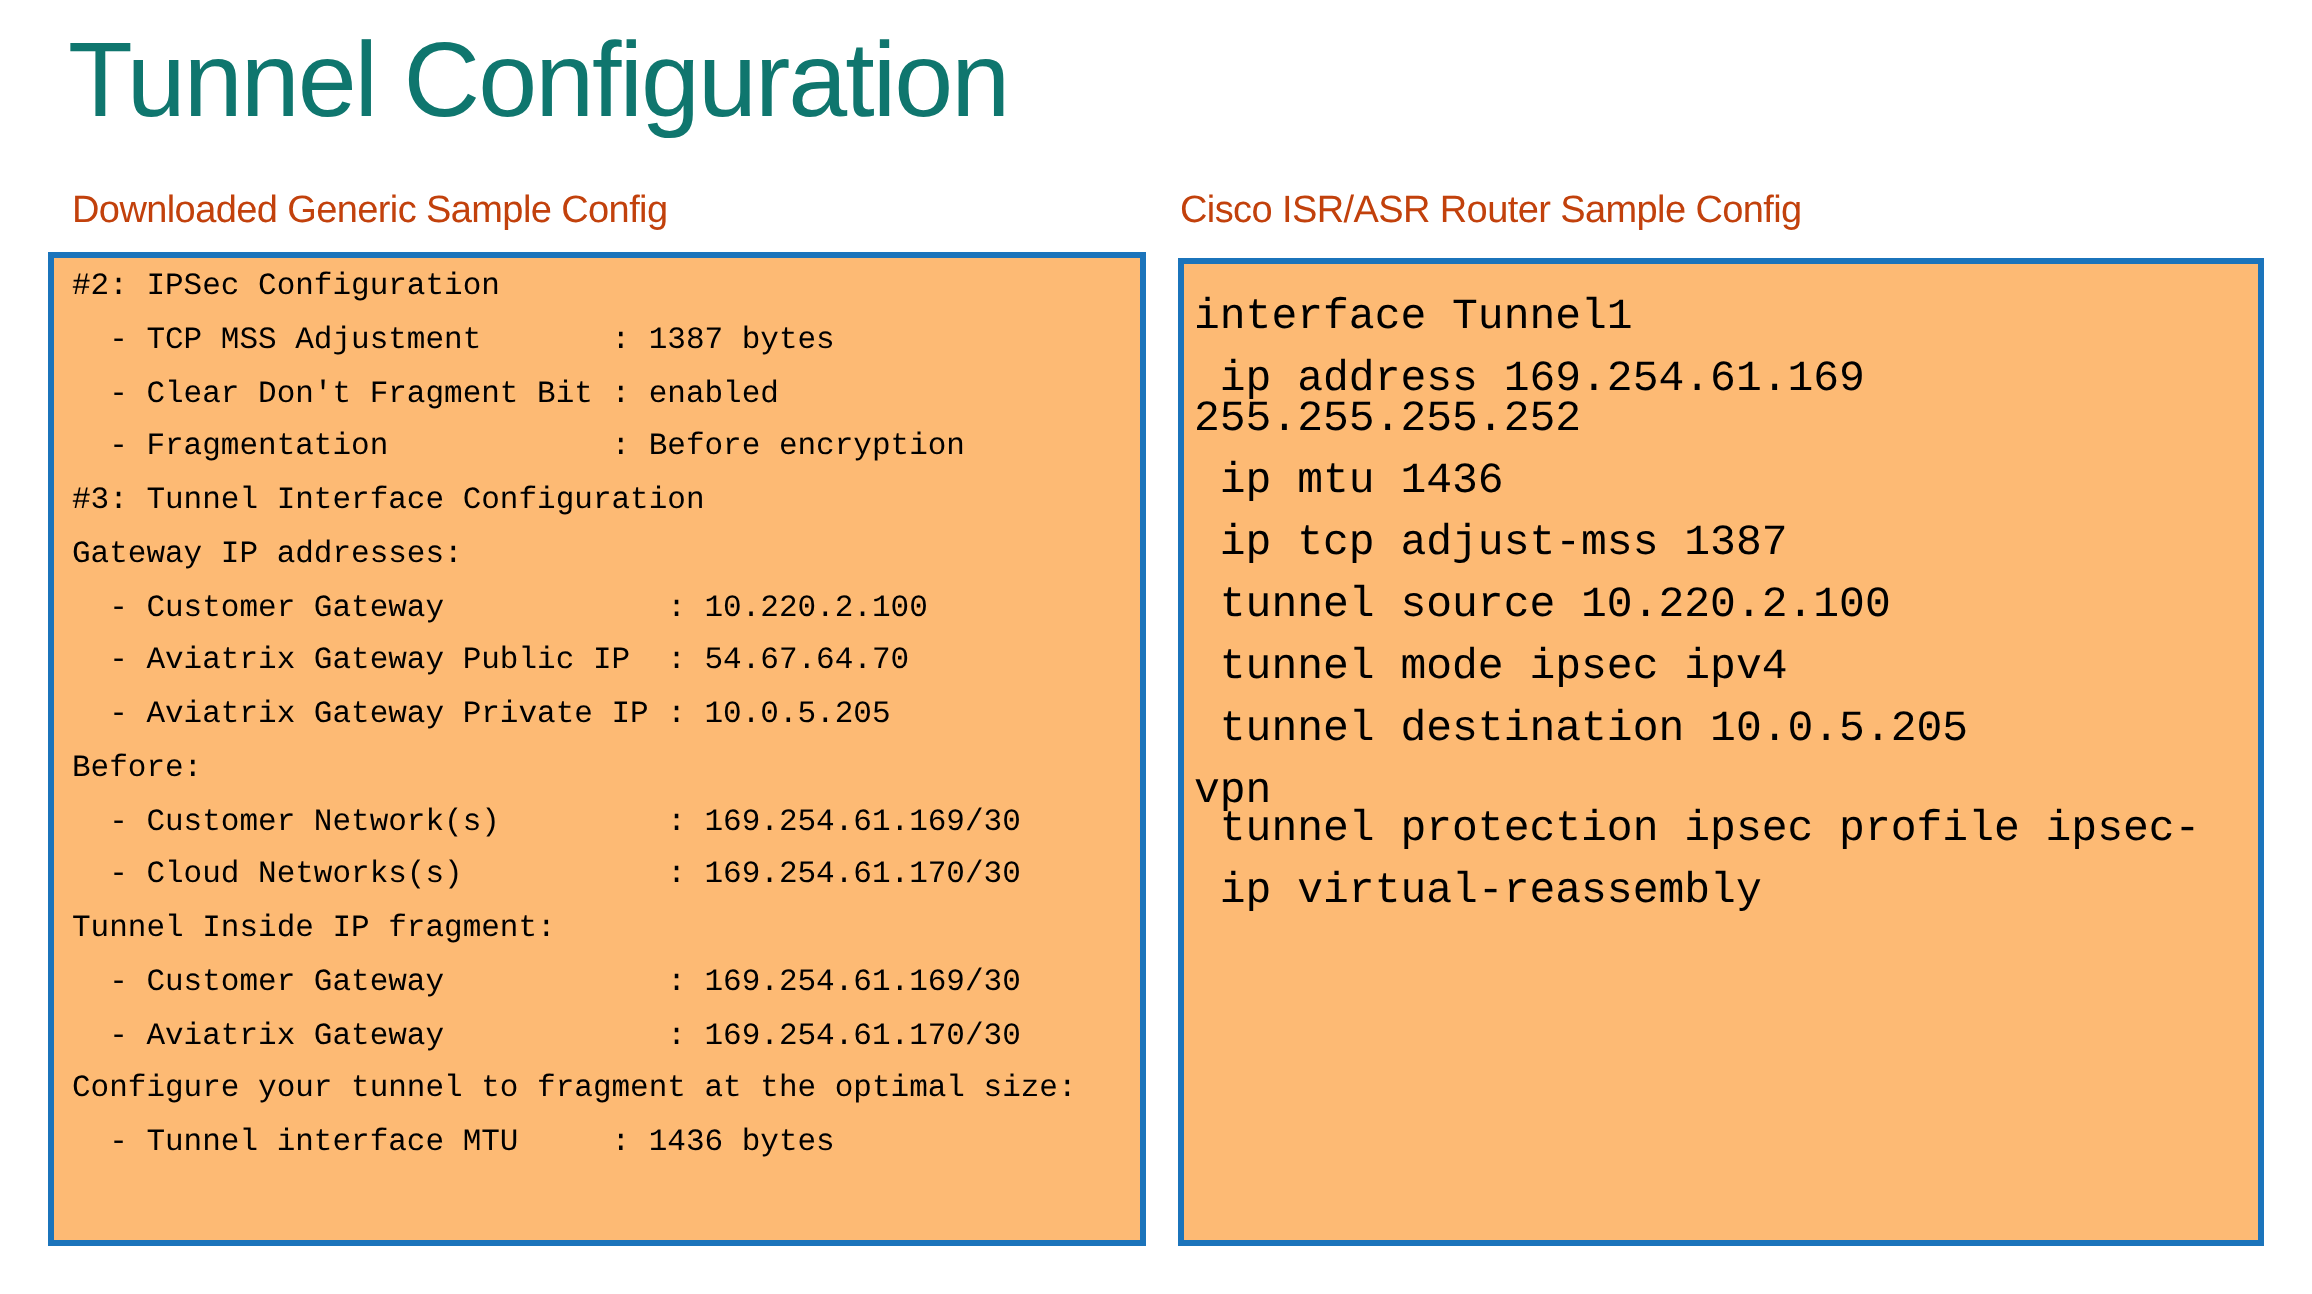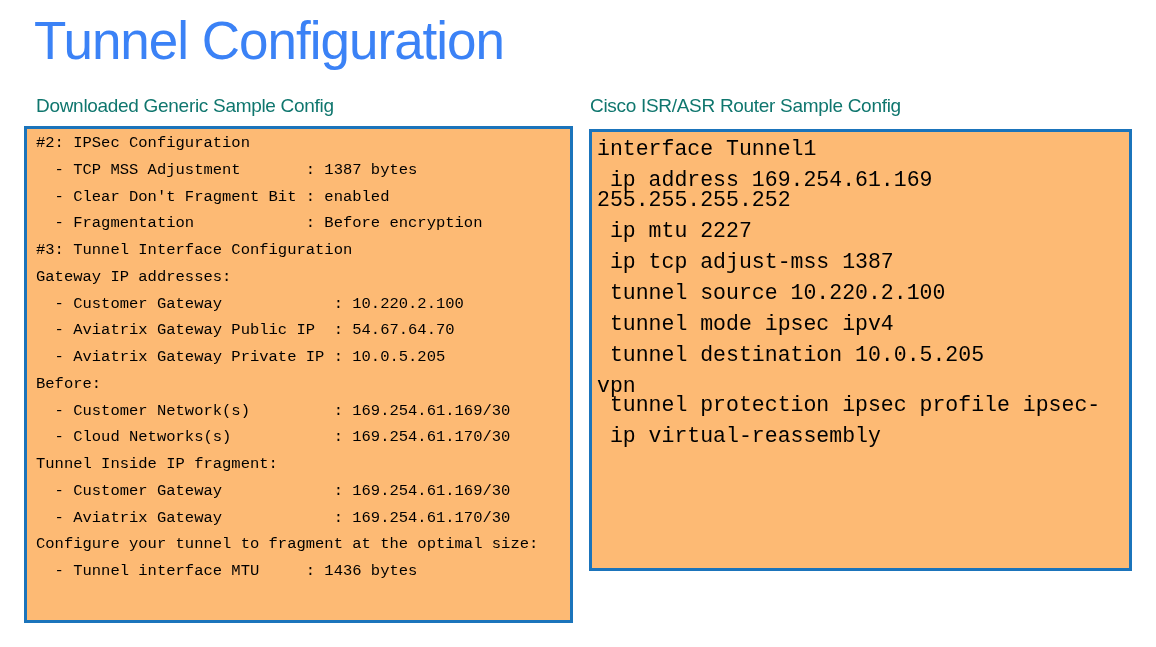--- a/index.html
+++ b/index.html
@@ -19,30 +19,30 @@
     inset: 0;
   }
   .slide-title {
     position: absolute;
     left: 34px;
     top: 10px;
     margin: 0;
     font-size: 53px;
     font-weight: 300;
     letter-spacing: -1px;
-    color: #3b82f6;
+    color: #0f766e;
     white-space: nowrap;
   }
   .col-heading {
     position: absolute;
     top: 95px;
     font-size: 19px;
     font-weight: 400;
     letter-spacing: -0.3px;
-    color: #0f766e;
+    color: #c2410c;
     white-space: nowrap;
   }
   .col-heading.left { left: 36px; }
   .col-heading.right { left: 590px; text-align: right; }
 
   .config-box {
     position: absolute;
     box-sizing: border-box;
     background: #fdba74;
     border: 3px solid #1b74bb;
@@ -59,22 +59,22 @@
     font-size: 15.5px;
     line-height: 26.75px;
   }
   .generic-box .cfg-line {
     white-space: pre;
   }
   .cisco-box {
     left: 589px;
     top: 129px;
     width: 543px;
-    height: 442px;
-    padding: 8px 4px 0 5px;
+    height: 494px;
+    padding: 18px 4px 0 5px;
     font-size: 21.5px;
     line-height: 19.5px;
   }
   .cisco-box .cfg-para {
     margin: 0 0 11.5px 0;
   }
   .cisco-box .cfg-row {
     white-space: pre;
   }
 </style>
@@ -111,21 +111,21 @@
 
   <div class="config-box cisco-box" style="border-color: rgb(27, 116, 187); color: rgb(0, 0, 0);">
       <div class="cfg-para">
         <div class="cfg-row">interface Tunnel1</div>
       </div>
       <div class="cfg-para">
         <div class="cfg-row"> ip address 169.254.61.169</div>
         <div class="cfg-row">255.255.255.252</div>
       </div>
       <div class="cfg-para">
-        <div class="cfg-row"> ip mtu 2227</div>
+        <div class="cfg-row"> ip mtu 1436</div>
       </div>
       <div class="cfg-para">
         <div class="cfg-row"> ip tcp adjust-mss 1387</div>
       </div>
       <div class="cfg-para">
         <div class="cfg-row"> tunnel source 10.220.2.100</div>
       </div>
       <div class="cfg-para">
         <div class="cfg-row"> tunnel mode ipsec ipv4</div>
       </div>

